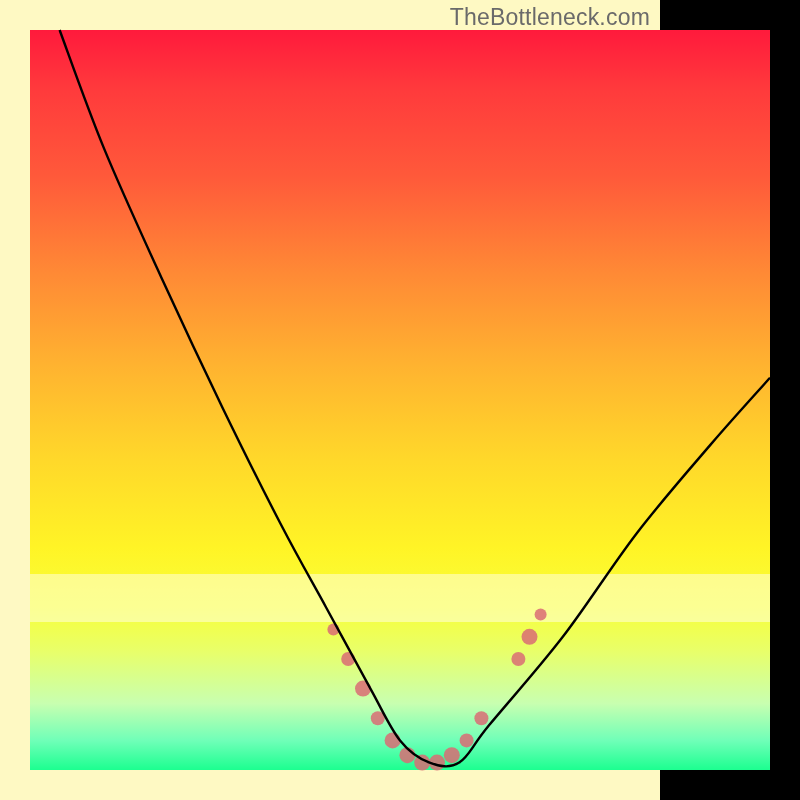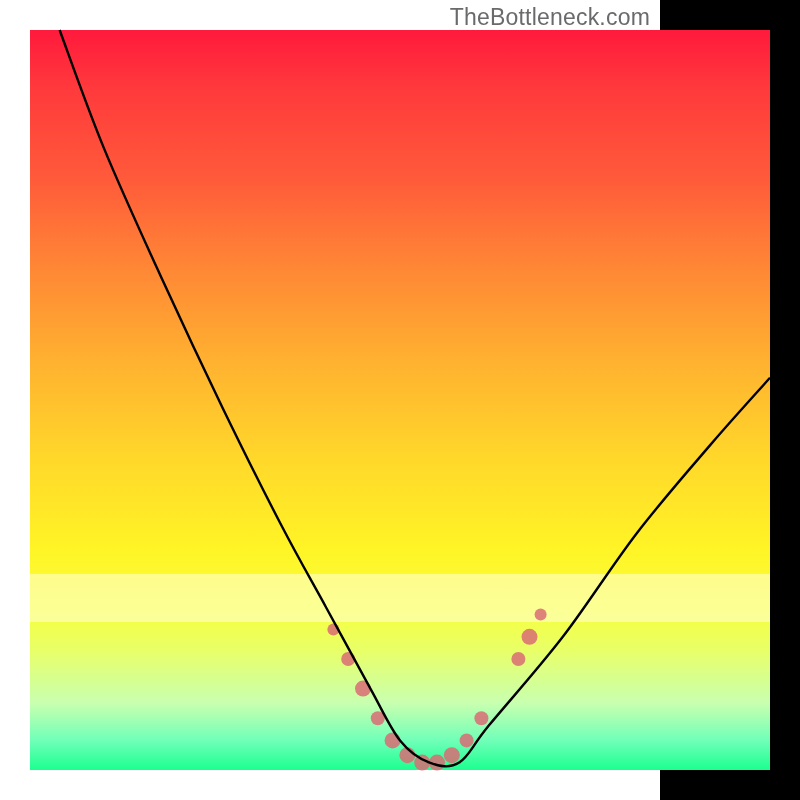--- a/index.html
+++ b/index.html
@@ -10,21 +10,21 @@
     background: #000;
     overflow: hidden;
     font-family: Arial, Helvetica, sans-serif;
   }
   .frame {
     position: absolute;
     left: 0;
     top: 0;
     width: 660px;
     height: 800px;
-    background: #ffffff;
+    background: #fef9c3;
   }
   .plot {
     position: absolute;
     left: 30px;
     top: 30px;
     width: 740px;
     height: 740px;
     background: linear-gradient(to bottom,
       #ff1a3c 0%,
       #ff3a3c 8%,

